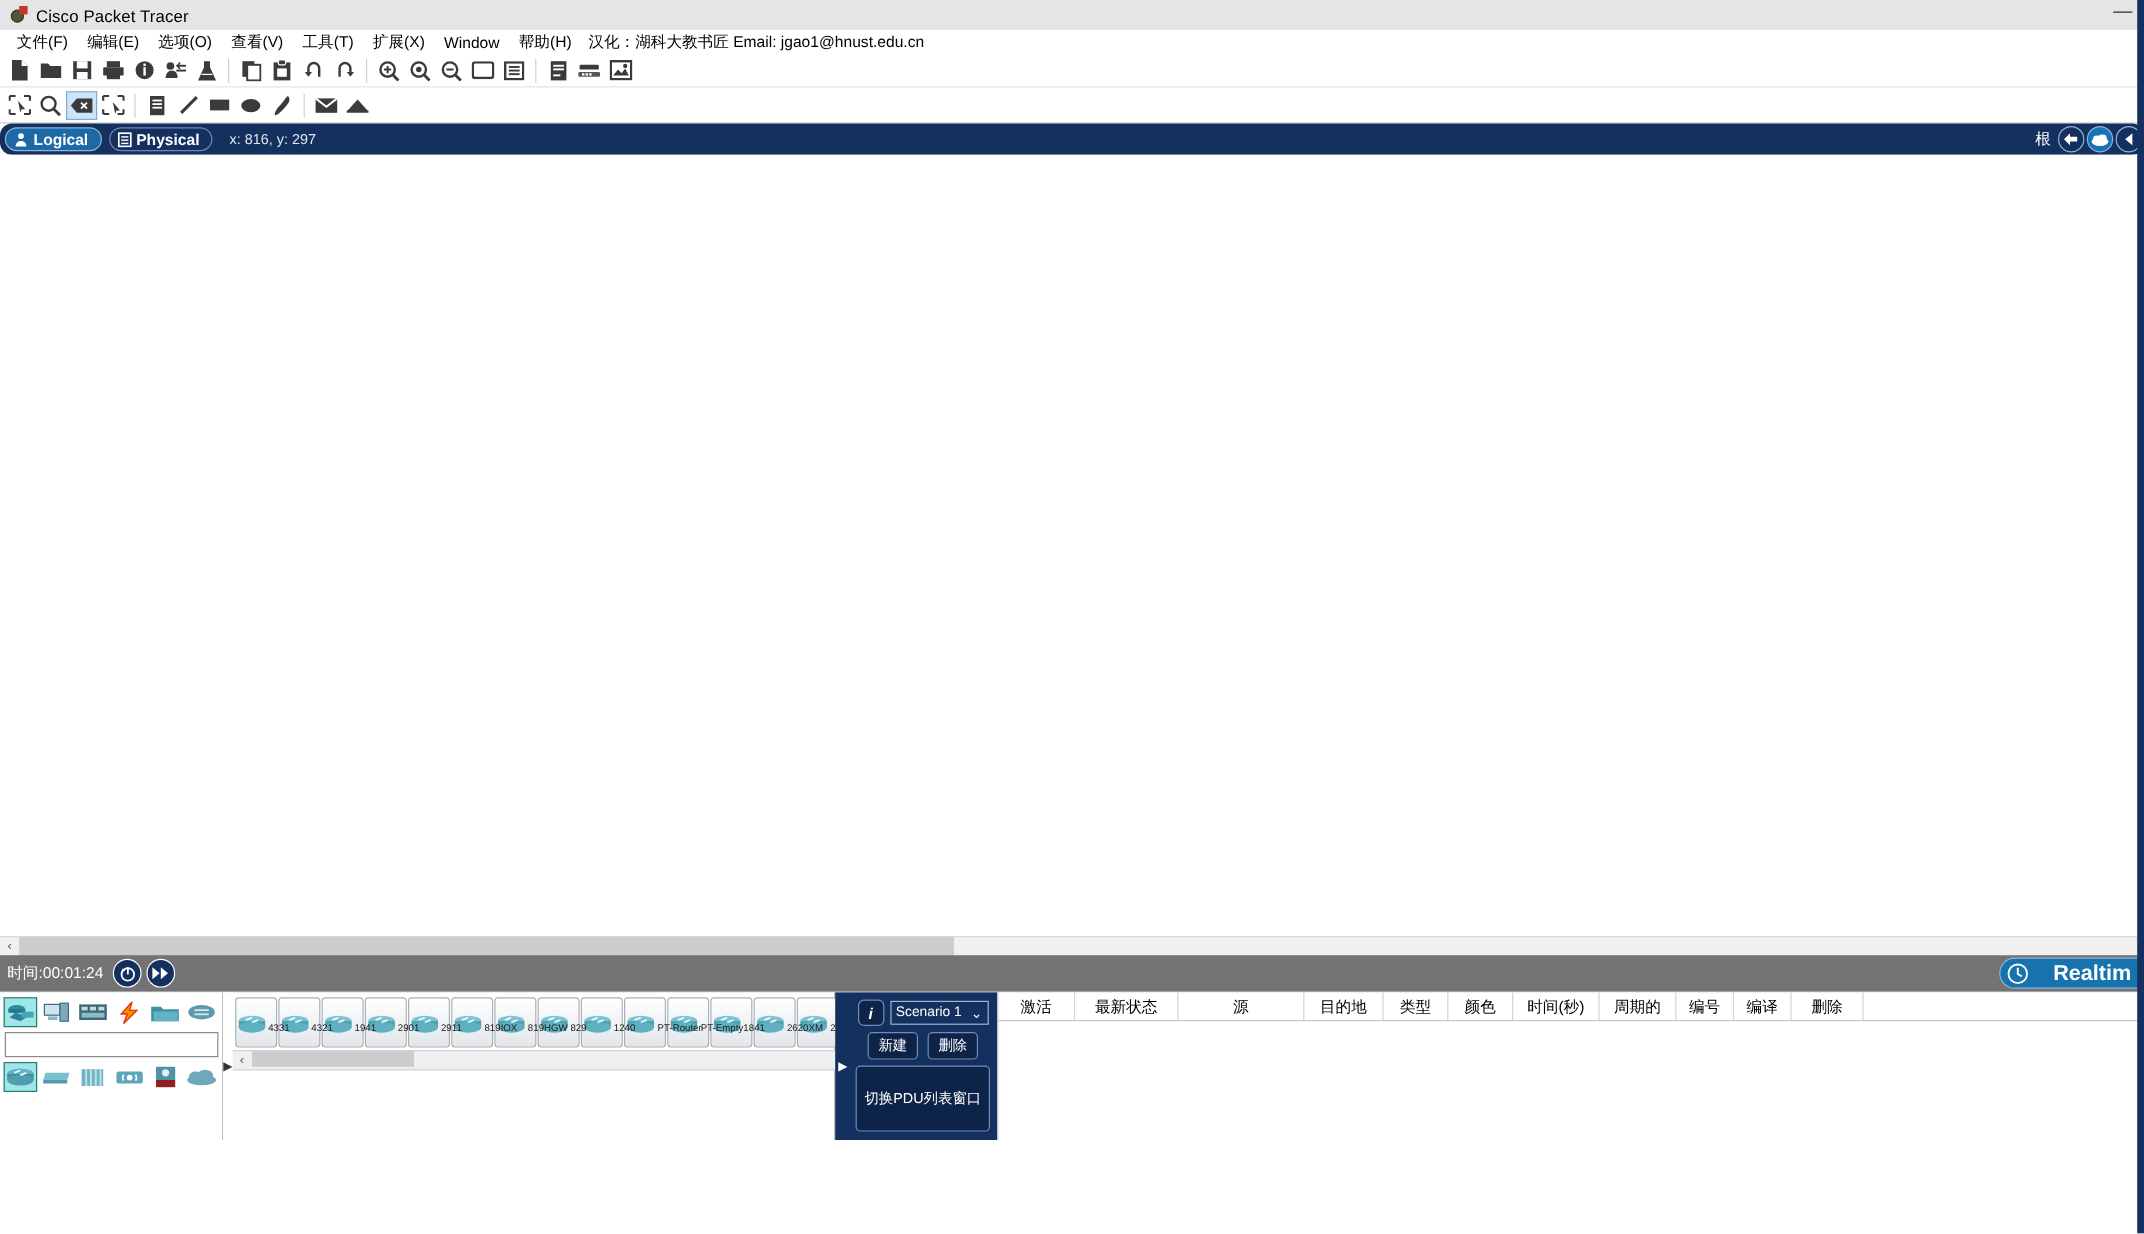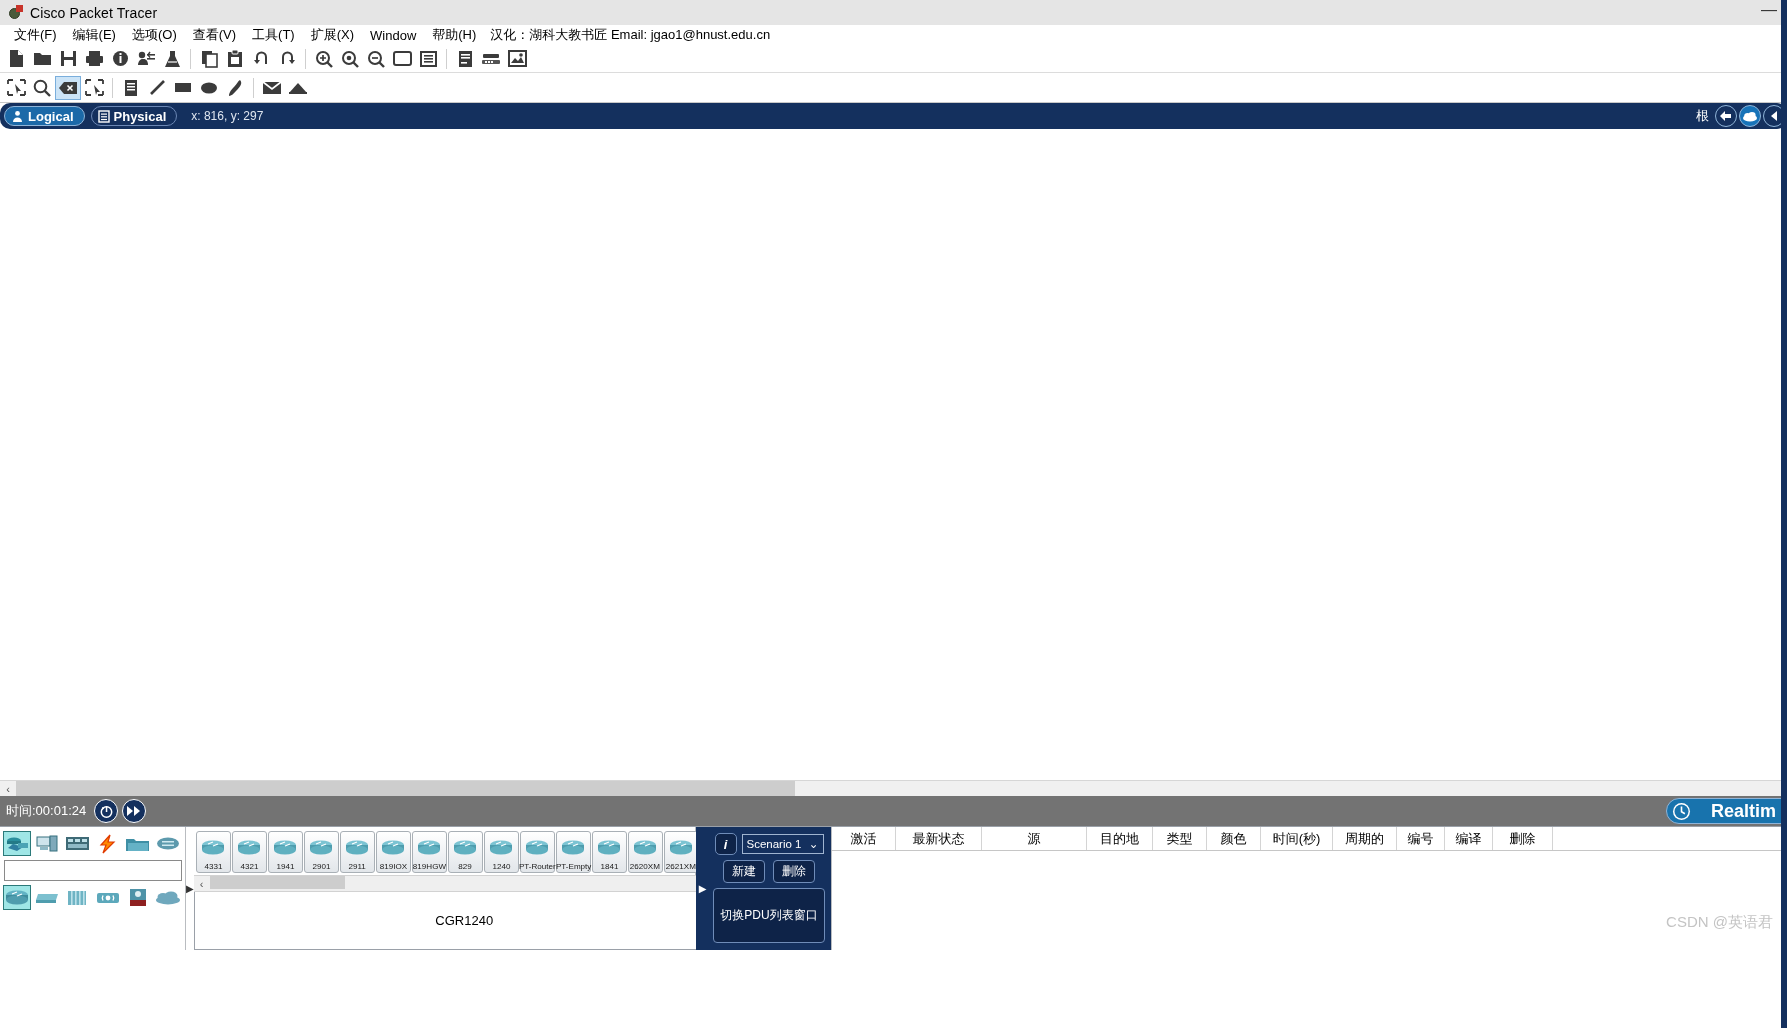--- a/index.html
+++ b/index.html
@@ -268,21 +268,21 @@
   .dm-body { flex: 1; display: flex; flex-direction: column; }
   .dm-grid {
     height: 48px;
     display: flex; align-items: flex-start;
     overflow: hidden;
     padding: 4px 0 0 2px;
     gap: 1px;
   }
   .dm-item {
     width: 35px; height: 42px; flex: none;
-    display: flex; flex-direction: column; align-items: center;
+    display: flex; align-items: center;
     border: 1px solid #a9b0b6;
     border-radius: 3px;
     background: linear-gradient(#ffffff, #e2e6ea);
     cursor: pointer;
     padding-top: 7px;
   }
   .dm-label {
     font-size: 8.5px; color: #1a1a1a;
     line-height: 10px; margin-top: 1px;
     white-space: nowrap;
@@ -930,21 +930,20 @@
             <span class="dm-label">2</span>
           </div>
         </div>
       <div class="dm-scroll">
         <div class="hs-arrow">‹</div>
         <div class="hs-track">
           <div class="hs-thumb"></div>
         </div>
         <div class="hs-arrow">›</div>
       </div>
-      <div class="dm-name">CGR1240</div>
     </div>
   </div>
 
   <div class="scenario">
     <div class="sc-expander">▶</div>
     <div class="sc-body">
       <div class="sc-row1">
         <div class="sc-info">i</div>
         <div class="sc-select">
           <span>Scenario 1</span>
@@ -966,18 +965,15 @@
         <div class="pdu-th" style="width: 105px;">源</div>
         <div class="pdu-th" style="width: 66px;">目的地</div>
         <div class="pdu-th" style="width: 54px;">类型</div>
         <div class="pdu-th" style="width: 54px;">颜色</div>
         <div class="pdu-th" style="width: 72px;">时间(秒)</div>
         <div class="pdu-th" style="width: 64px;">周期的</div>
         <div class="pdu-th" style="width: 48px;">编号</div>
         <div class="pdu-th" style="width: 48px;">编译</div>
         <div class="pdu-th" style="width: 60px;">删除</div>
       </div>
-    <div class="pdu-body">
-      <div class="watermark">CSDN @英语君</div>
-    </div>
   </div>
   <div class="right-shade"></div>
 </div>
 
 </body></html>

